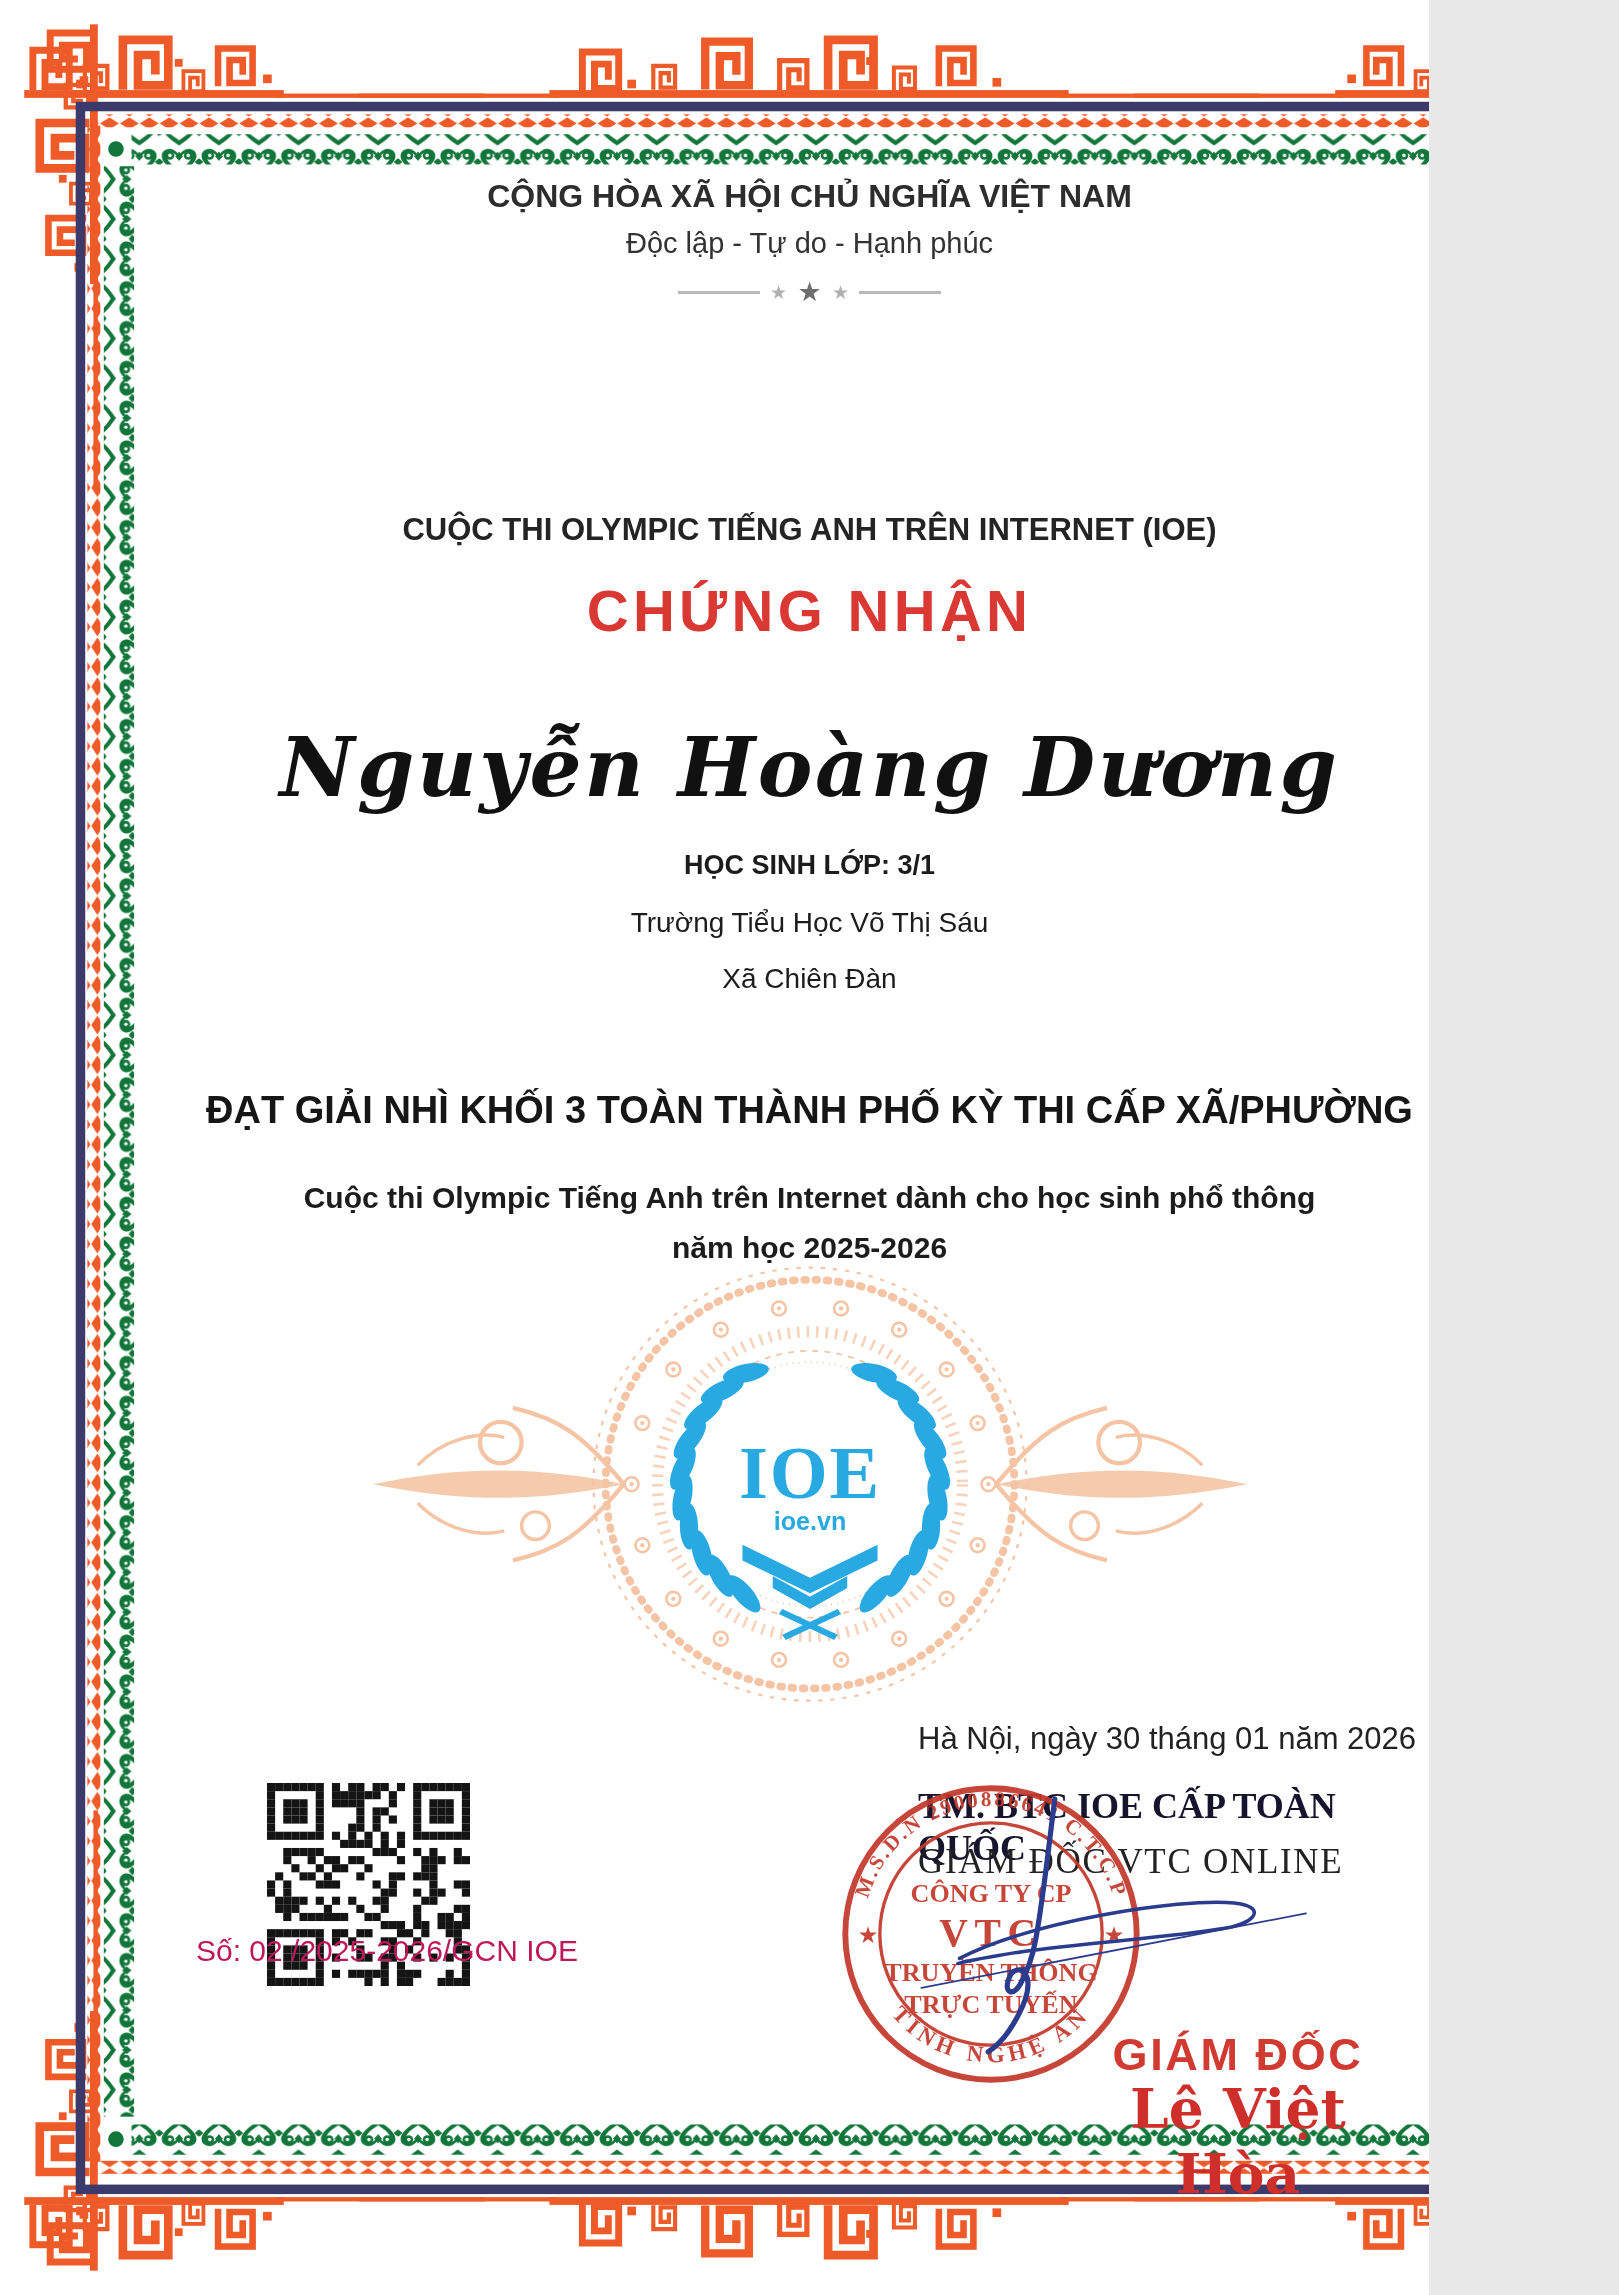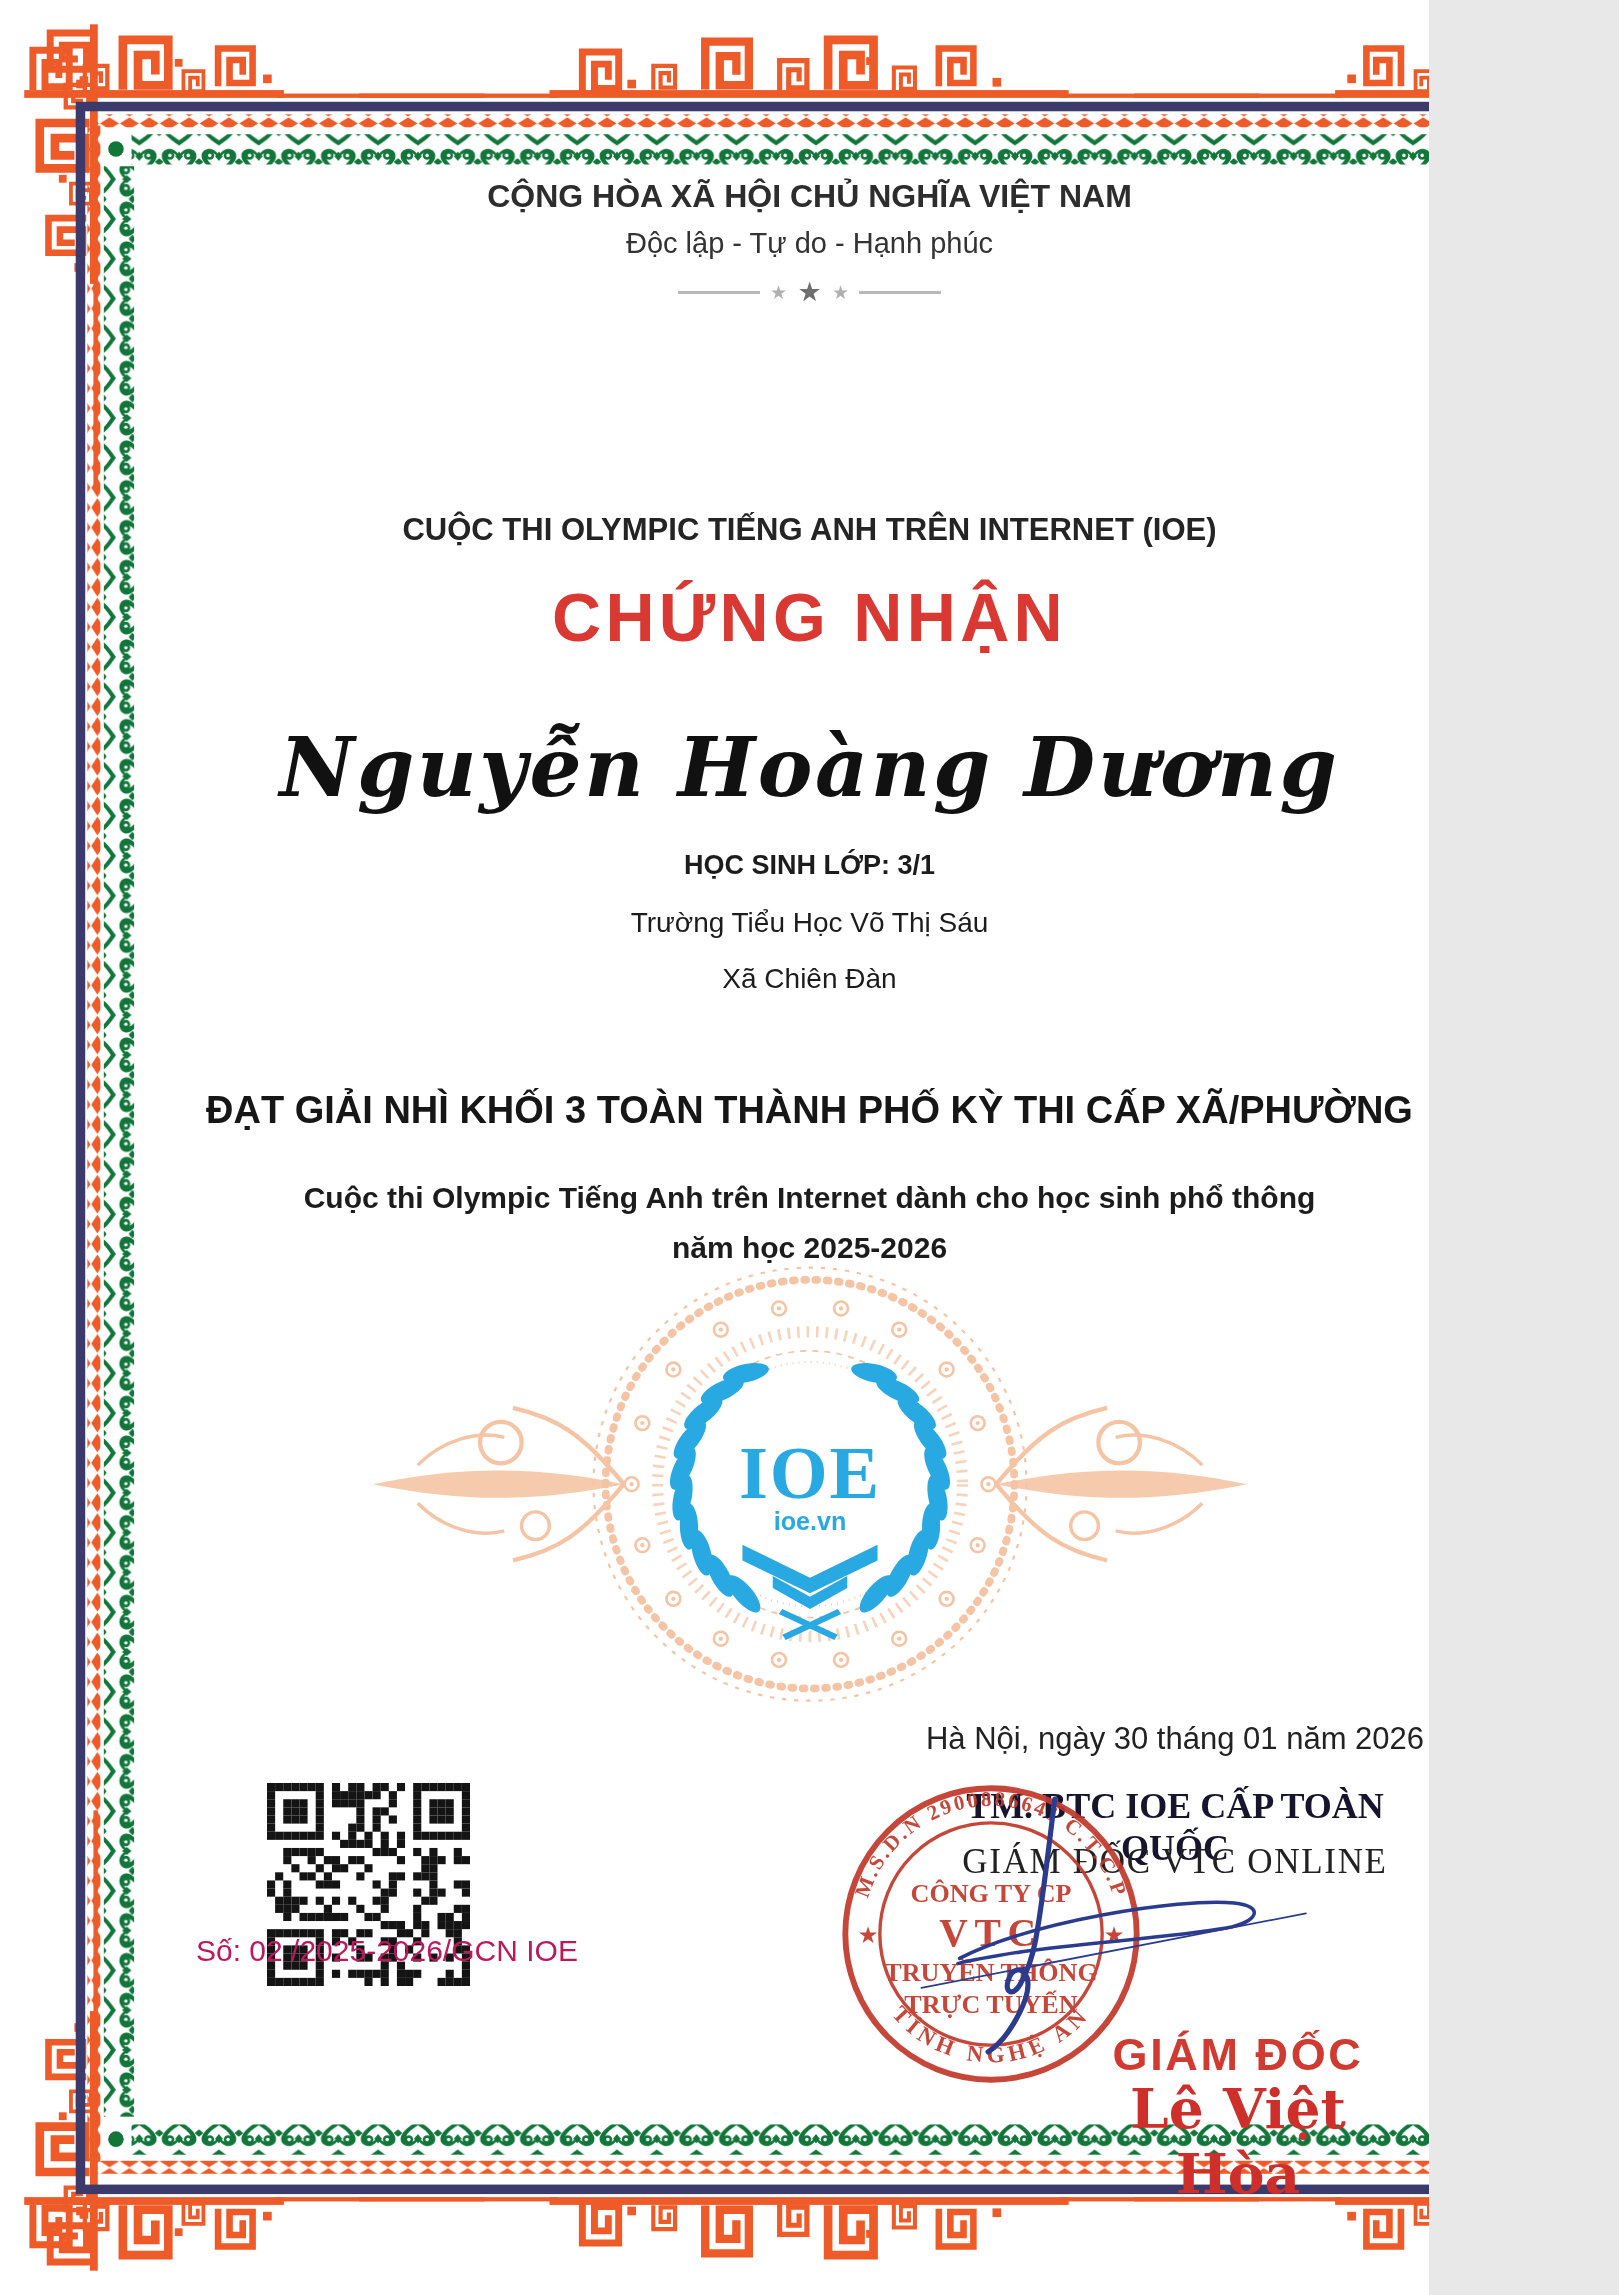--- a/index.html
+++ b/index.html
@@ -11,30 +11,30 @@
   .page{position:relative;width:1429px;height:2295px;background:#ffffff;overflow:hidden;
         font-family:"Liberation Sans","DejaVu Sans",sans-serif;color:var(--text_dark);}
   svg{display:block}
   .border-svg{position:absolute;left:0;top:0;}
   .orn{stroke:var(--accent_orange);fill:none;stroke-linecap:square;}
   .fillO{fill:var(--accent_orange);stroke:none;}
   .fillG{fill:var(--accent_green);stroke:none;}
   .navyframe{fill:none;stroke:var(--frame_navy);stroke-width:11px;}
   .abs{position:absolute;}
   .cline{position:absolute;left:138px;width:1343px;text-align:center;line-height:1.15;}
-  .rline{position:absolute;left:918px;width:514px;text-align:center;}
+  .rline{position:absolute;left:918px;width:514px;}
   .sline{position:absolute;left:1065px;width:346px;text-align:center;}
   .nat1{font-size:32px;font-weight:bold;color:#2d2d2d;}
   .nat2{font-size:29px;color:#333;}
   .divider{position:absolute;left:138px;width:1343px;top:279px;display:flex;justify-content:center;align-items:center;gap:10.4px;}
   .divider .dline{width:82px;height:2.6px;background:#b9b9b9;}
   .star-sm{color:#b0b0b0;font-size:19px;line-height:1;}
   .star-lg{color:#6e6e6e;font-size:27px;line-height:1;}
   .org{font-size:31px;font-weight:bold;color:#242424;}
-  .title{font-size:68px;font-weight:bold;letter-spacing:4.3px;color:var(--title_red);}
+  .title{font-size:58px;font-weight:bold;letter-spacing:4.3px;color:var(--title_red);}
   .name{font-family:"DejaVu Serif","Liberation Serif",serif;font-style:italic;font-weight:bold;
         font-size:82px;letter-spacing:2.6px;color:#111;}
   .info{font-size:28px;color:#1c1c1c;}
   .info.b{font-weight:bold;font-size:27px;}
   .award{font-size:38px;font-weight:bold;color:#161616;}
   .contest{font-size:30px;font-weight:bold;color:#1c1c1c;margin-top:7px;}
   .date{font-size:31px;color:#222;}
   .tmline{font-family:"Liberation Serif","DejaVu Serif",serif;font-weight:bold;font-size:36px;color:#17152e;}
   .dirline{font-family:"Liberation Serif","DejaVu Serif",serif;font-size:35px;letter-spacing:1.7px;color:#222;}
   .signer-title{font-size:45px;font-weight:bold;letter-spacing:2.6px;color:#D03A30;}

